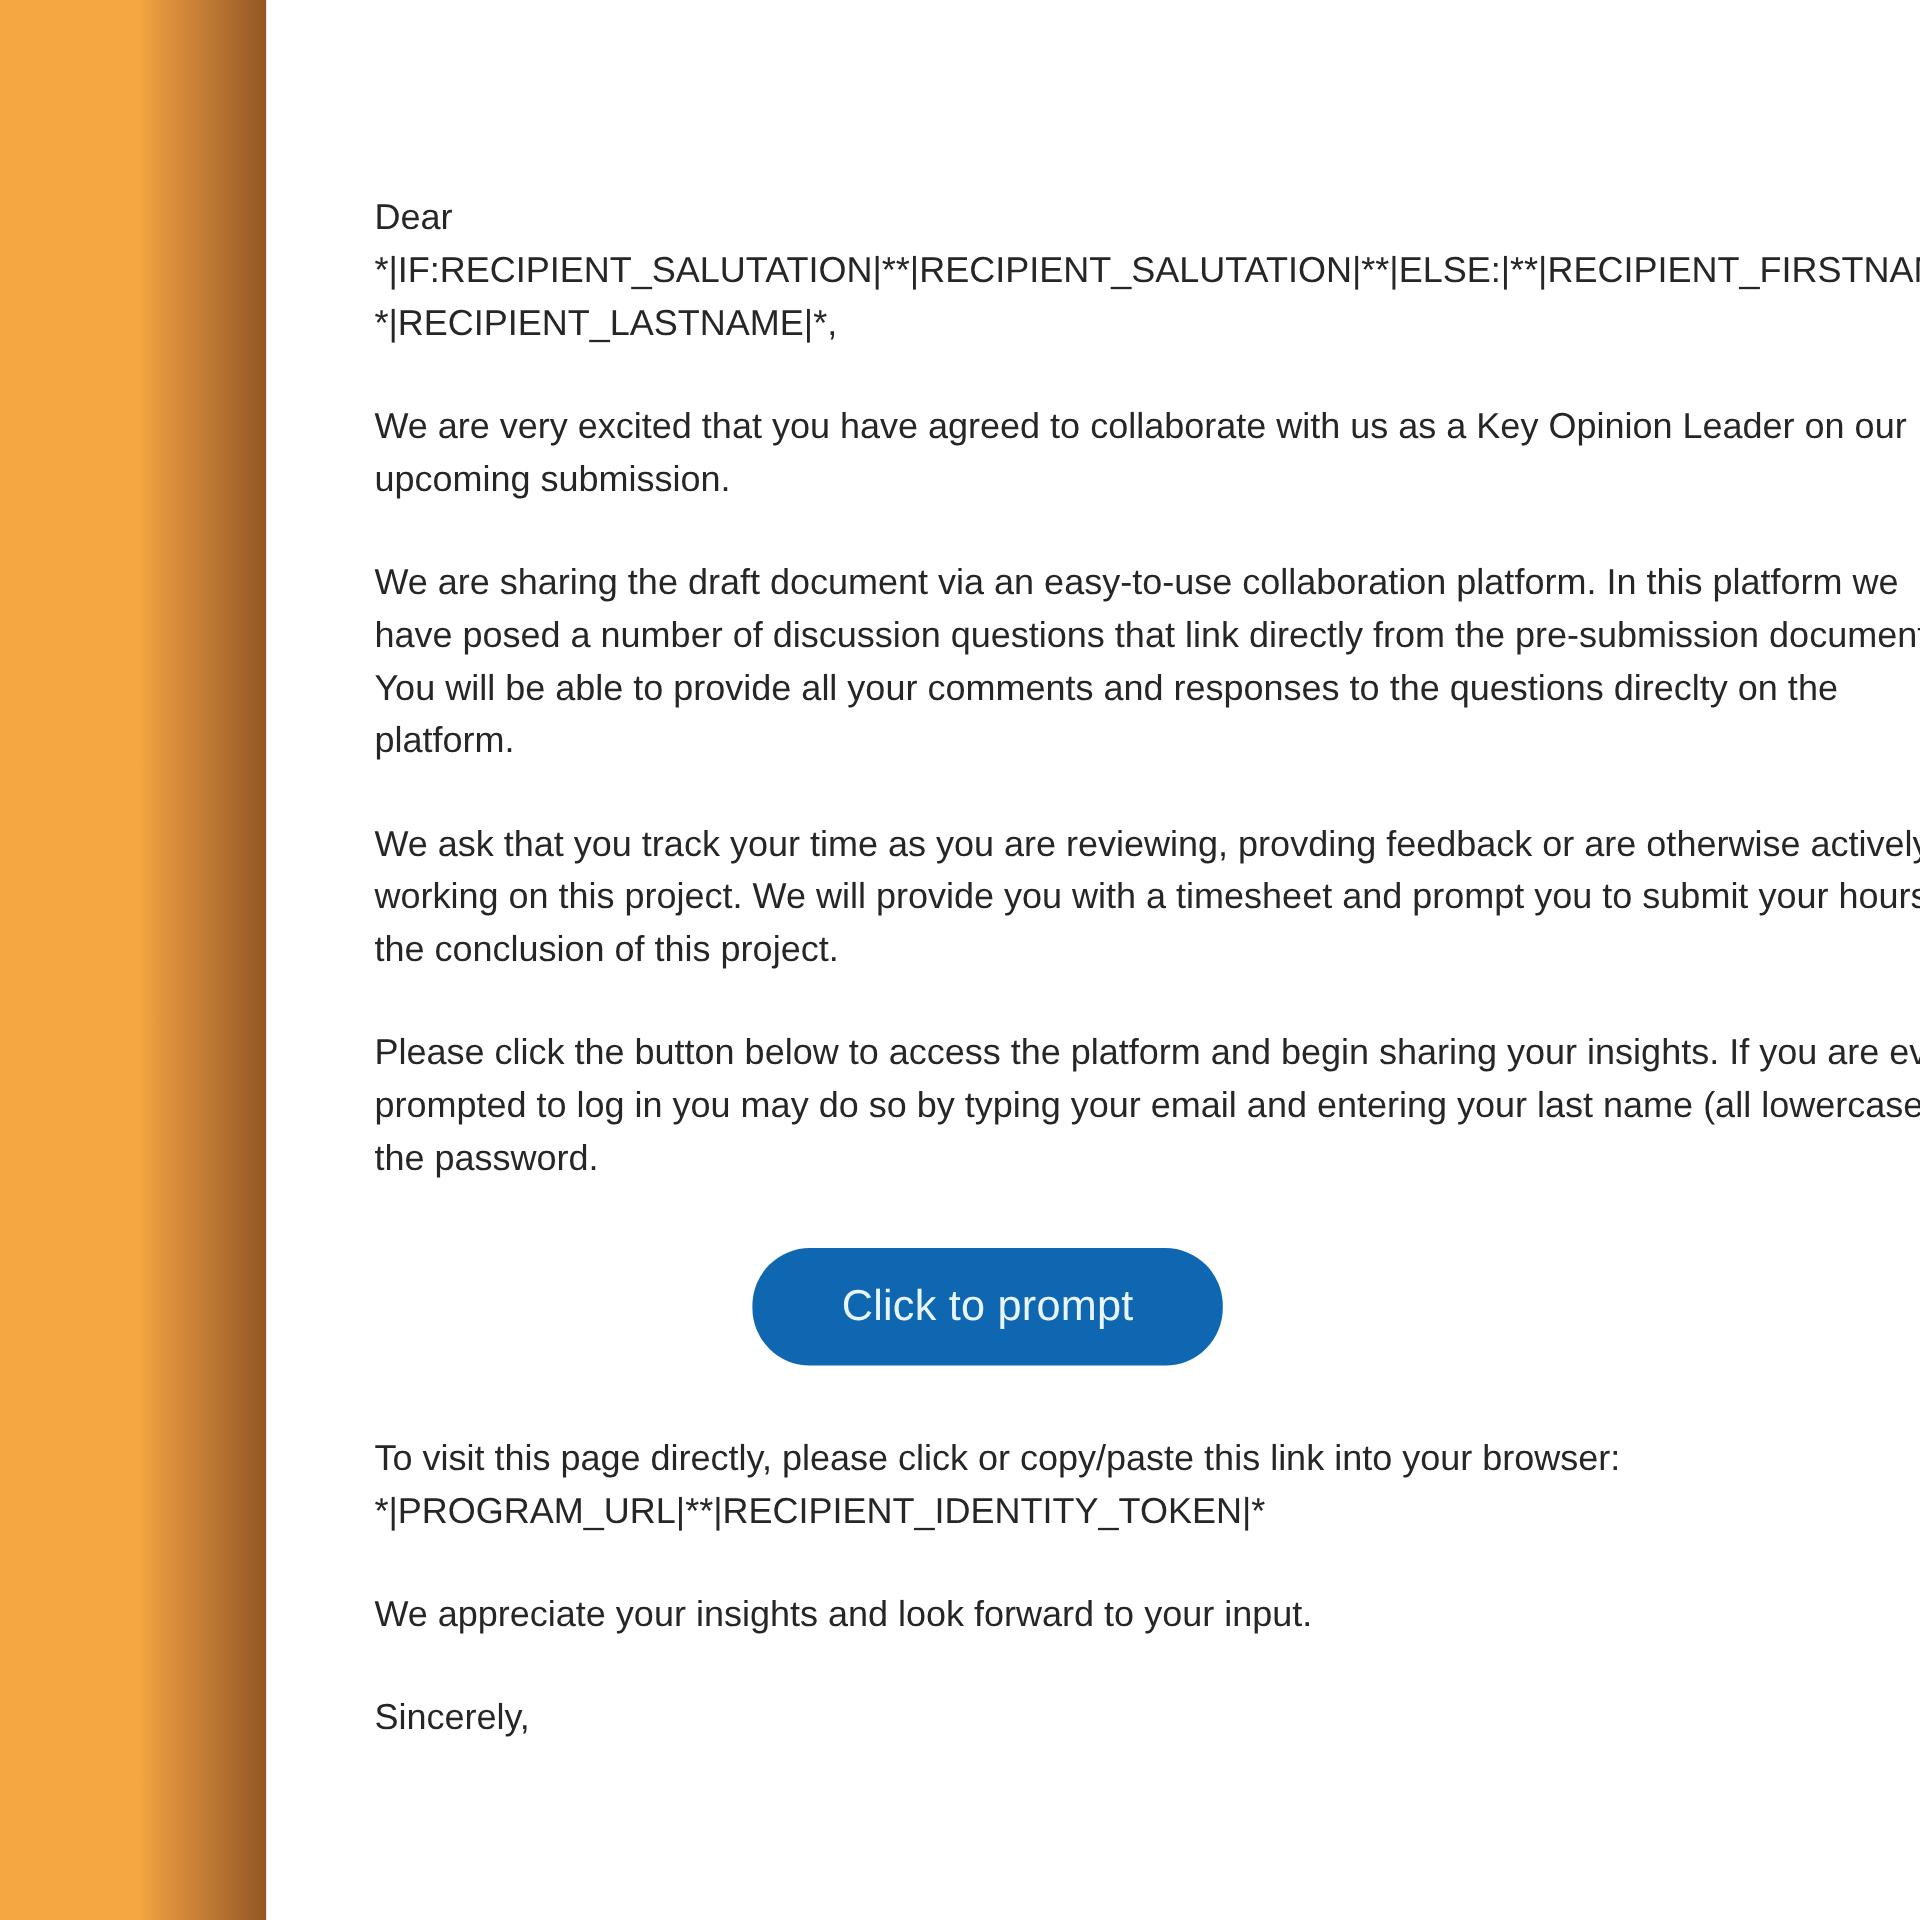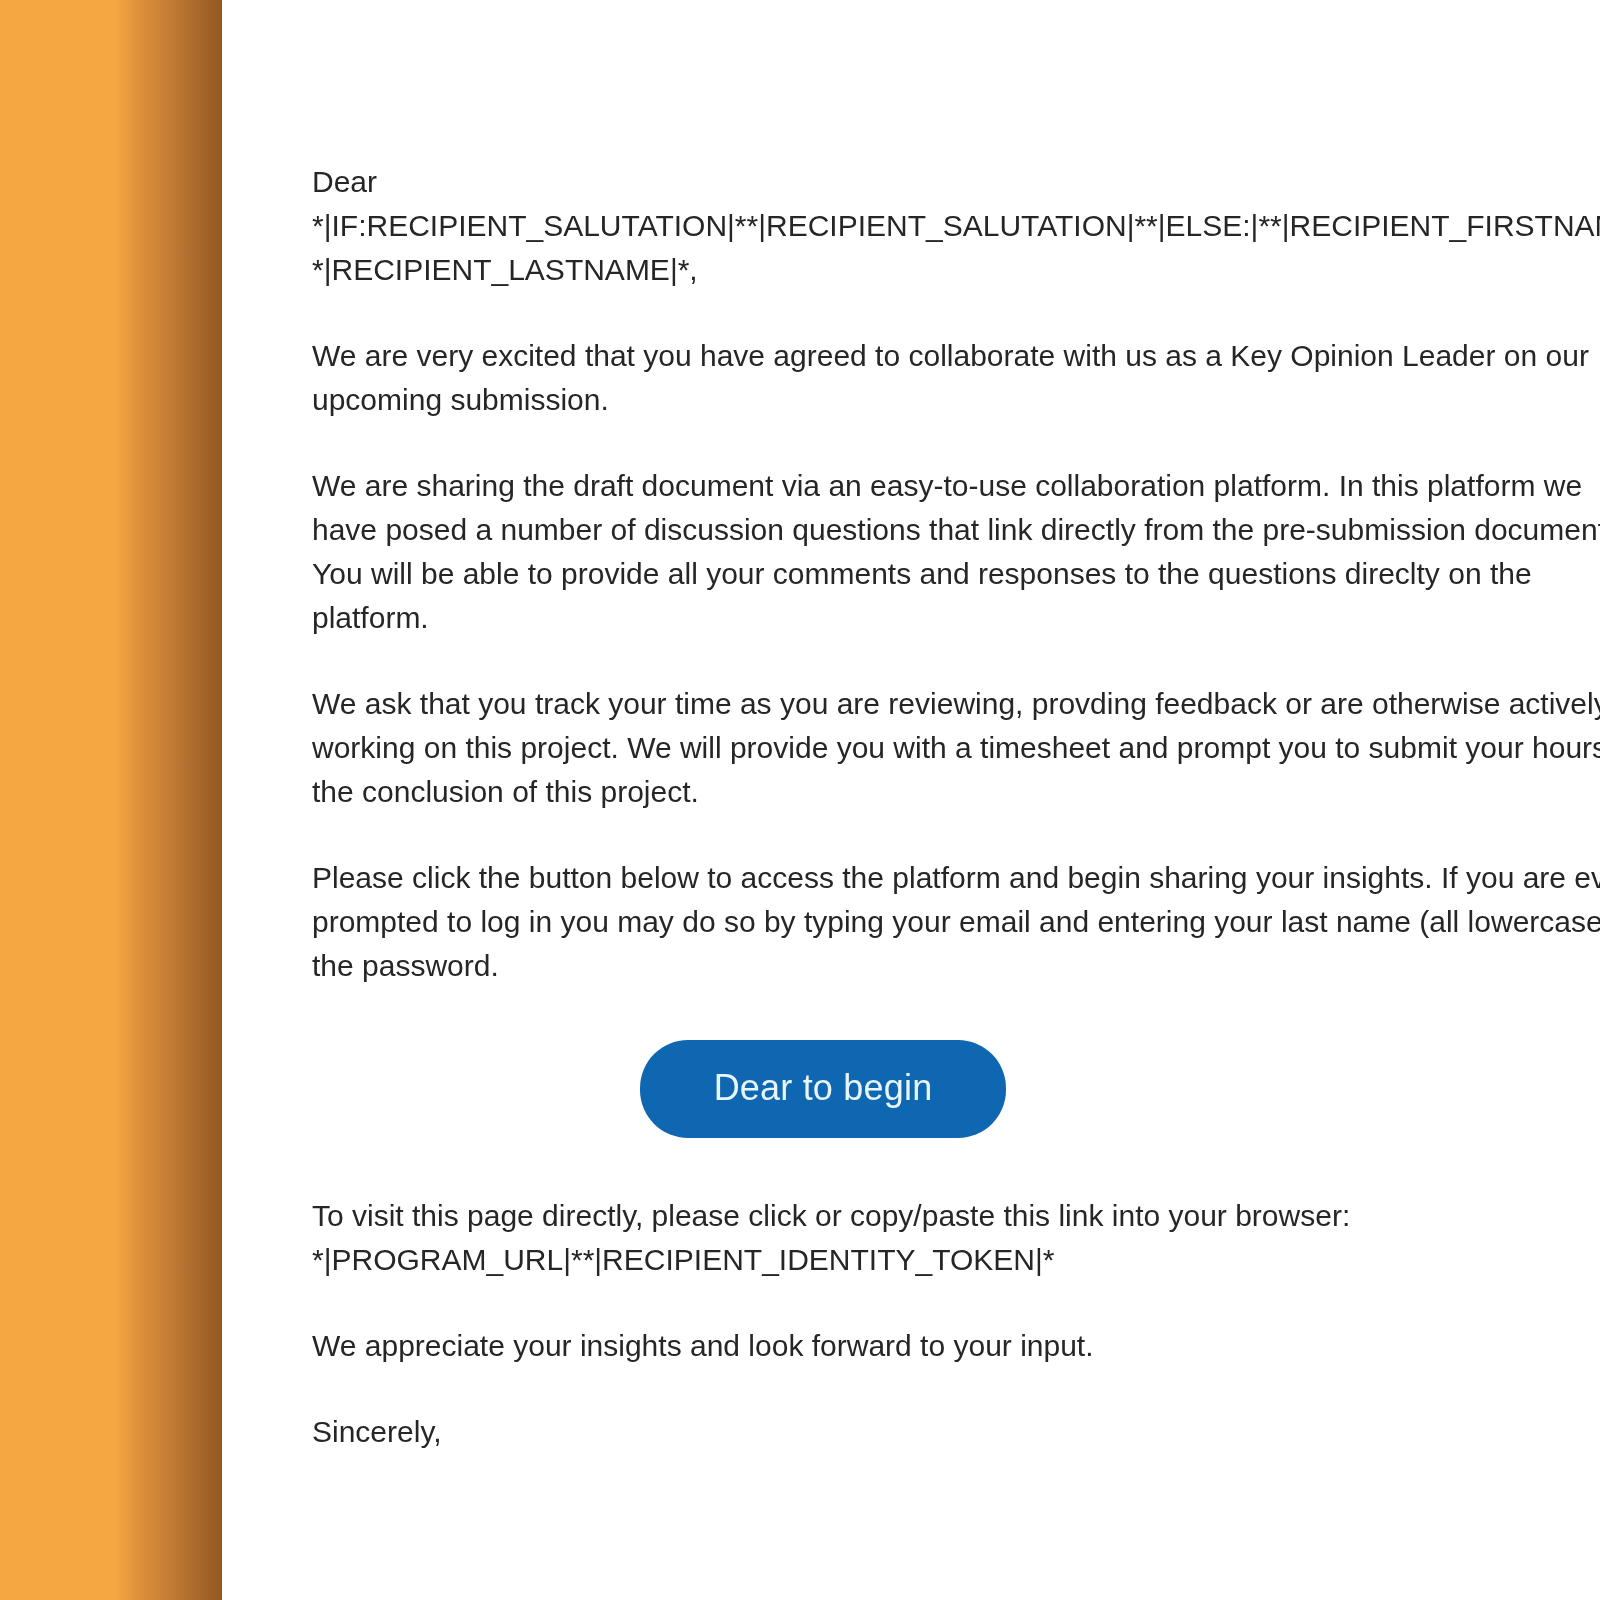--- a/index.html
+++ b/index.html
@@ -139,21 +139,21 @@
 
       <p class="para" style="width:1310px;">We are very excited that you have agreed to collaborate with us as a Key Opinion Leader on our upcoming submission.</p>
 
       <p class="para" style="width:1330px;">We are sharing the draft document via an easy-to-use collaboration platform. In this platform we have posed a number of discussion questions that link directly from the pre-submission document. You will be able to provide all your comments and responses to the questions direclty on the platform.</p>
 
       <p class="para" style="width:1330px;">We ask that you track your time as you are reviewing, provding feedback or are otherwise actively working on this project. We will provide you with a timesheet and prompt you to submit your hours at the conclusion of this project.</p>
 
       <p class="para" style="width:1390px;">Please click the button below to access the platform and begin sharing your insights. If you are ever prompted to log in you may do so by typing your email and entering your last name (all lowercase) as the password.</p>
 
       <div class="cta-wrap">
-        <button class="cta-button">Dear to begin</button>
+        <button class="cta-button">Click to prompt</button>
       </div>
 
       <div class="link-block" style="margin-bottom:42px;">
         <div class="para-line">To visit this page directly, please click or copy/paste this link into your browser:</div>
         <div class="para-line">*|PROGRAM_URL|**|RECIPIENT_IDENTITY_TOKEN|*</div>
       </div>
 
       <p class="para nowrap">We appreciate your insights and look forward to your input.</p>
 
       <p class="para nowrap">Sincerely,</p>

